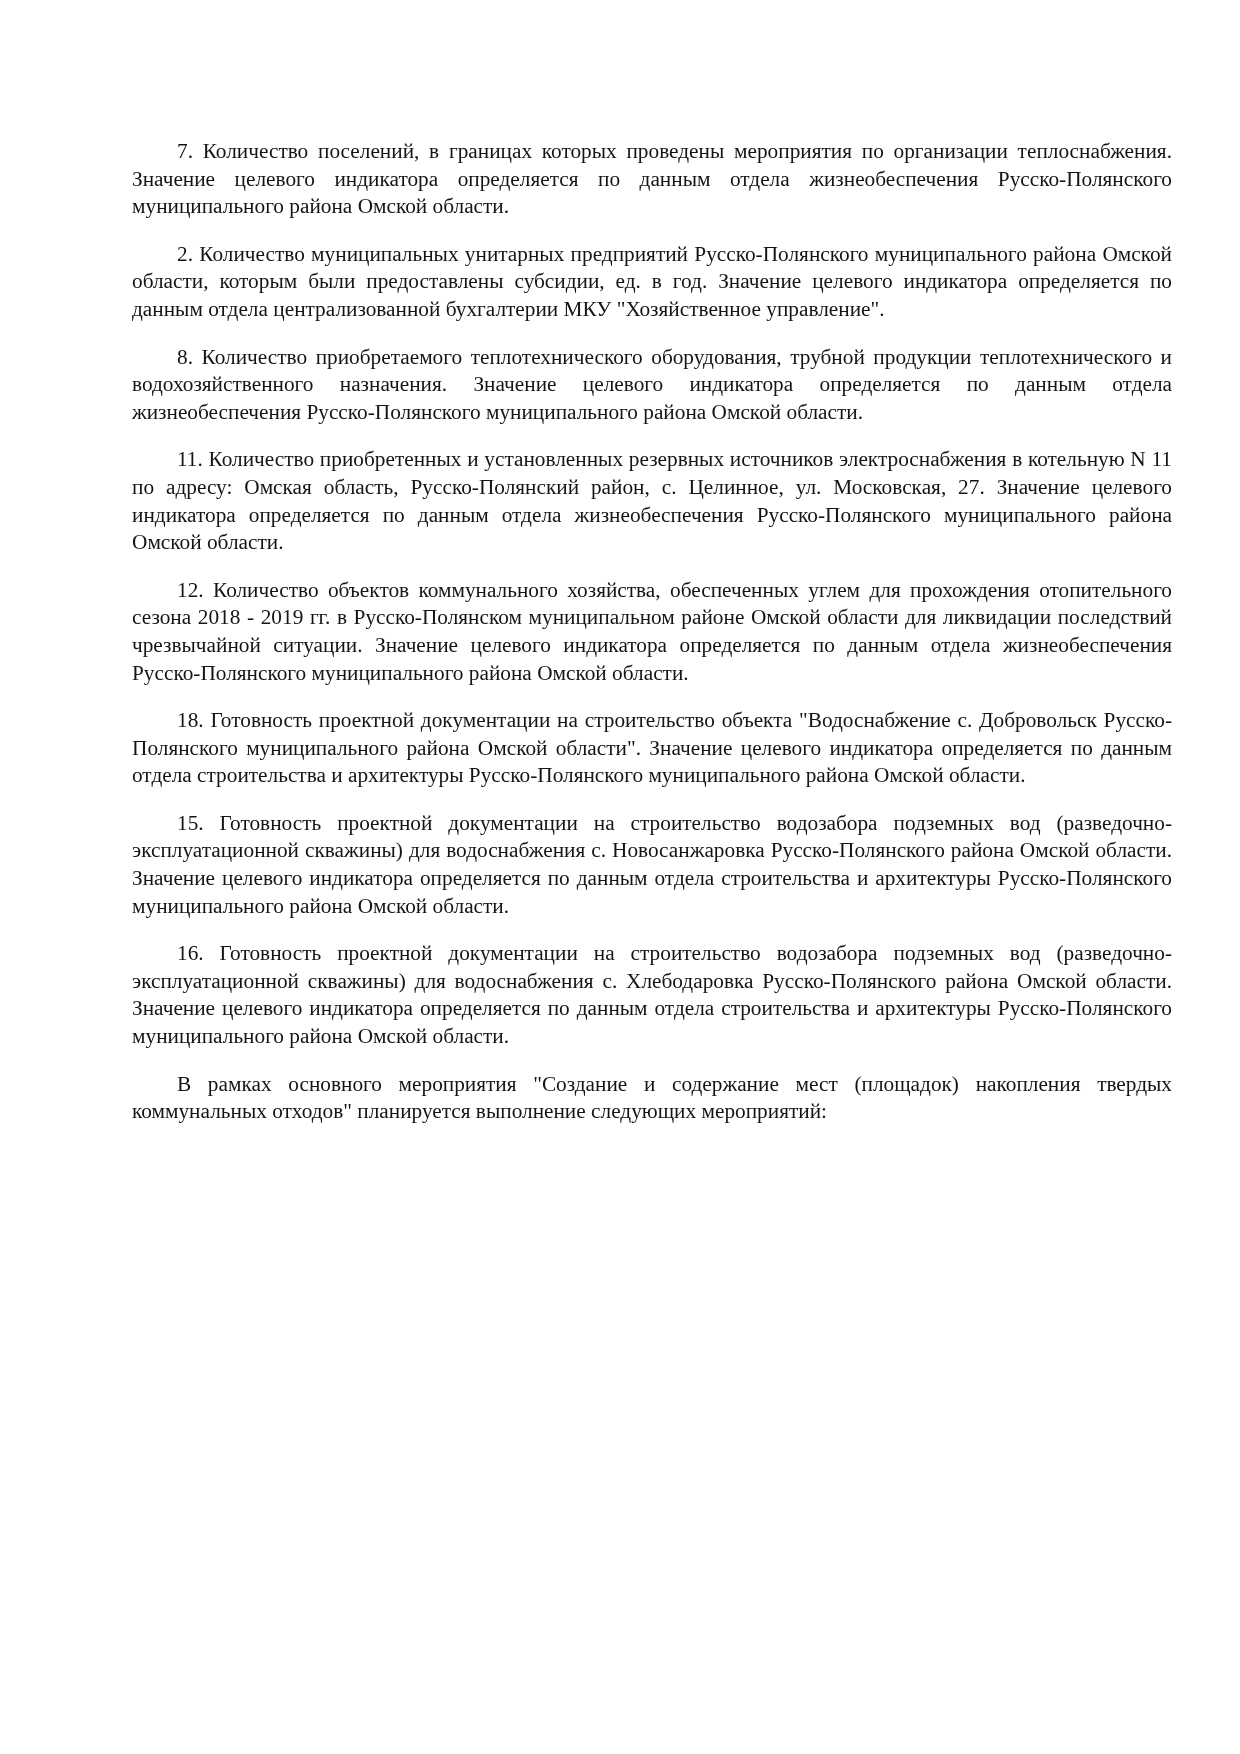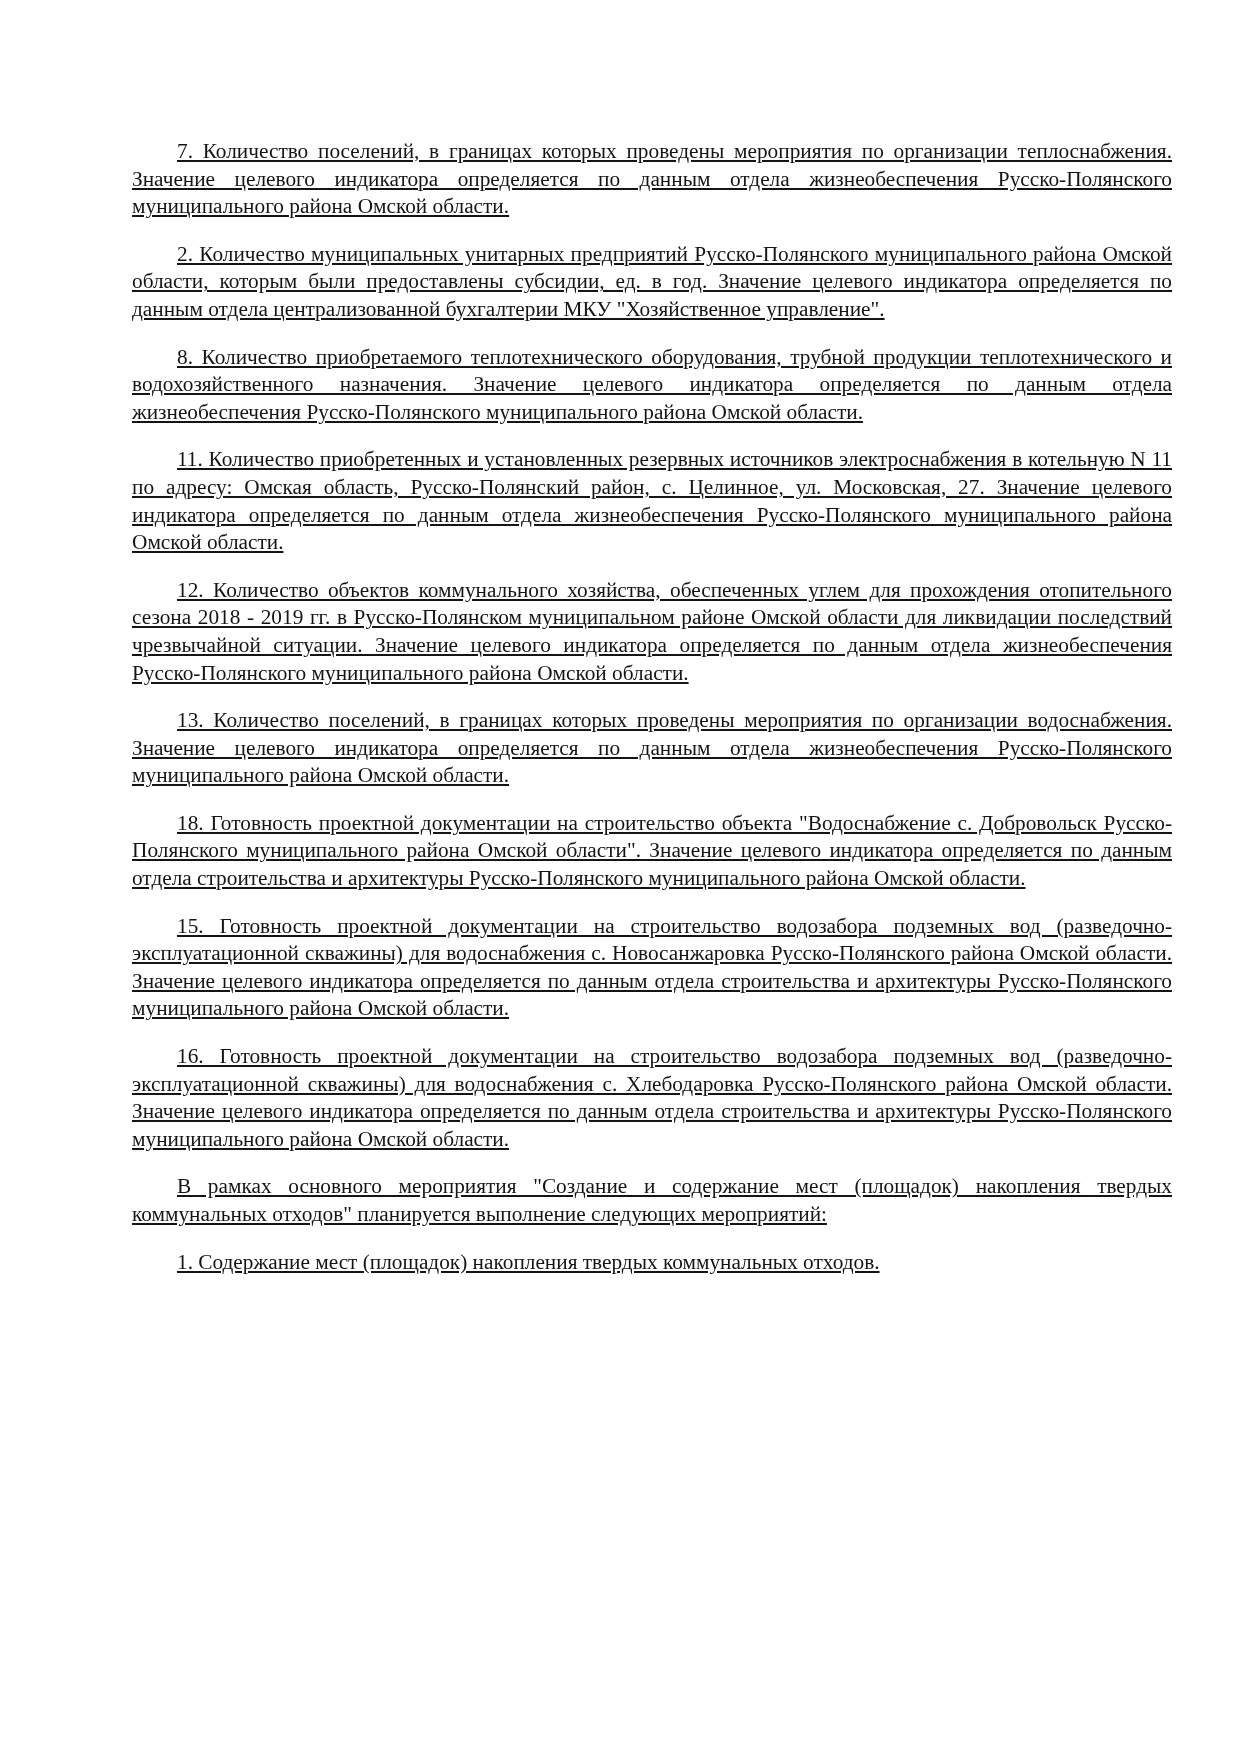--- a/index.html
+++ b/index.html
@@ -11,31 +11,28 @@
     width: 1044px;
     font-family: "Liberation Serif", "DejaVu Serif", serif;
     font-size: 21.3px;
     line-height: 27.6px;
     color: #141414;
   }
   .para {
     margin: 0 4px 20px 0;
     text-align: justify;
     text-indent: 45px;
-    text-decoration: underline;
   }
 </style>
 </head>
 <body>
 
 <div class="page">
   <p class="para">7. Количество поселений, в границах которых проведены мероприятия по организации теплоснабжения. Значение целевого индикатора определяется по данным отдела жизнеобеспечения Русско-Полянского муниципального района Омской области.</p>
   <p class="para">2. Количество муниципальных унитарных предприятий Русско-Полянского муниципального района Омской области, которым были предоставлены субсидии, ед. в год. Значение целевого индикатора определяется по данным отдела централизованной бухгалтерии МКУ "Хозяйственное управление".</p>
   <p class="para">8. Количество приобретаемого теплотехнического оборудования, трубной продукции теплотехнического и водохозяйственного назначения. Значение целевого индикатора определяется по данным отдела жизнеобеспечения Русско-Полянского муниципального района Омской области.</p>
   <p class="para">11. Количество приобретенных и установленных резервных источников электроснабжения в котельную N 11 по адресу: Омская область, Русско-Полянский район, с. Целинное, ул. Московская, 27. Значение целевого индикатора определяется по данным отдела жизнеобеспечения Русско-Полянского муниципального района Омской области.</p>
   <p class="para">12. Количество объектов коммунального хозяйства, обеспеченных углем для прохождения отопительного сезона 2018 - 2019 гг. в Русско-Полянском муниципальном районе Омской области для ликвидации последствий чрезвычайной ситуации. Значение целевого индикатора определяется по данным отдела жизнеобеспечения Русско-Полянского муниципального района Омской области.</p>
-  <p class="para">13. Количество поселений, в границах которых проведены мероприятия по организации водоснабжения. Значение целевого индикатора определяется по данным отдела жизнеобеспечения Русско-Полянского муниципального района Омской области.</p>
   <p class="para">18. Готовность проектной документации на строительство объекта "Водоснабжение с. Добровольск Русско-Полянского муниципального района Омской области". Значение целевого индикатора определяется по данным отдела строительства и архитектуры Русско-Полянского муниципального района Омской области.</p>
   <p class="para">15. Готовность проектной документации на строительство водозабора подземных вод (разведочно-эксплуатационной скважины) для водоснабжения с. Новосанжаровка Русско-Полянского района Омской области. Значение целевого индикатора определяется по данным отдела строительства и архитектуры Русско-Полянского муниципального района Омской области.</p>
   <p class="para">16. Готовность проектной документации на строительство водозабора подземных вод (разведочно-эксплуатационной скважины) для водоснабжения с. Хлебодаровка Русско-Полянского района Омской области. Значение целевого индикатора определяется по данным отдела строительства и архитектуры Русско-Полянского муниципального района Омской области.</p>
   <p class="para">В рамках основного мероприятия "Создание и содержание мест (площадок) накопления твердых коммунальных отходов" планируется выполнение следующих мероприятий:</p>
-  <p class="para">1. Содержание мест (площадок) накопления твердых коммунальных отходов.</p>
 </div>
 
 </body></html>

